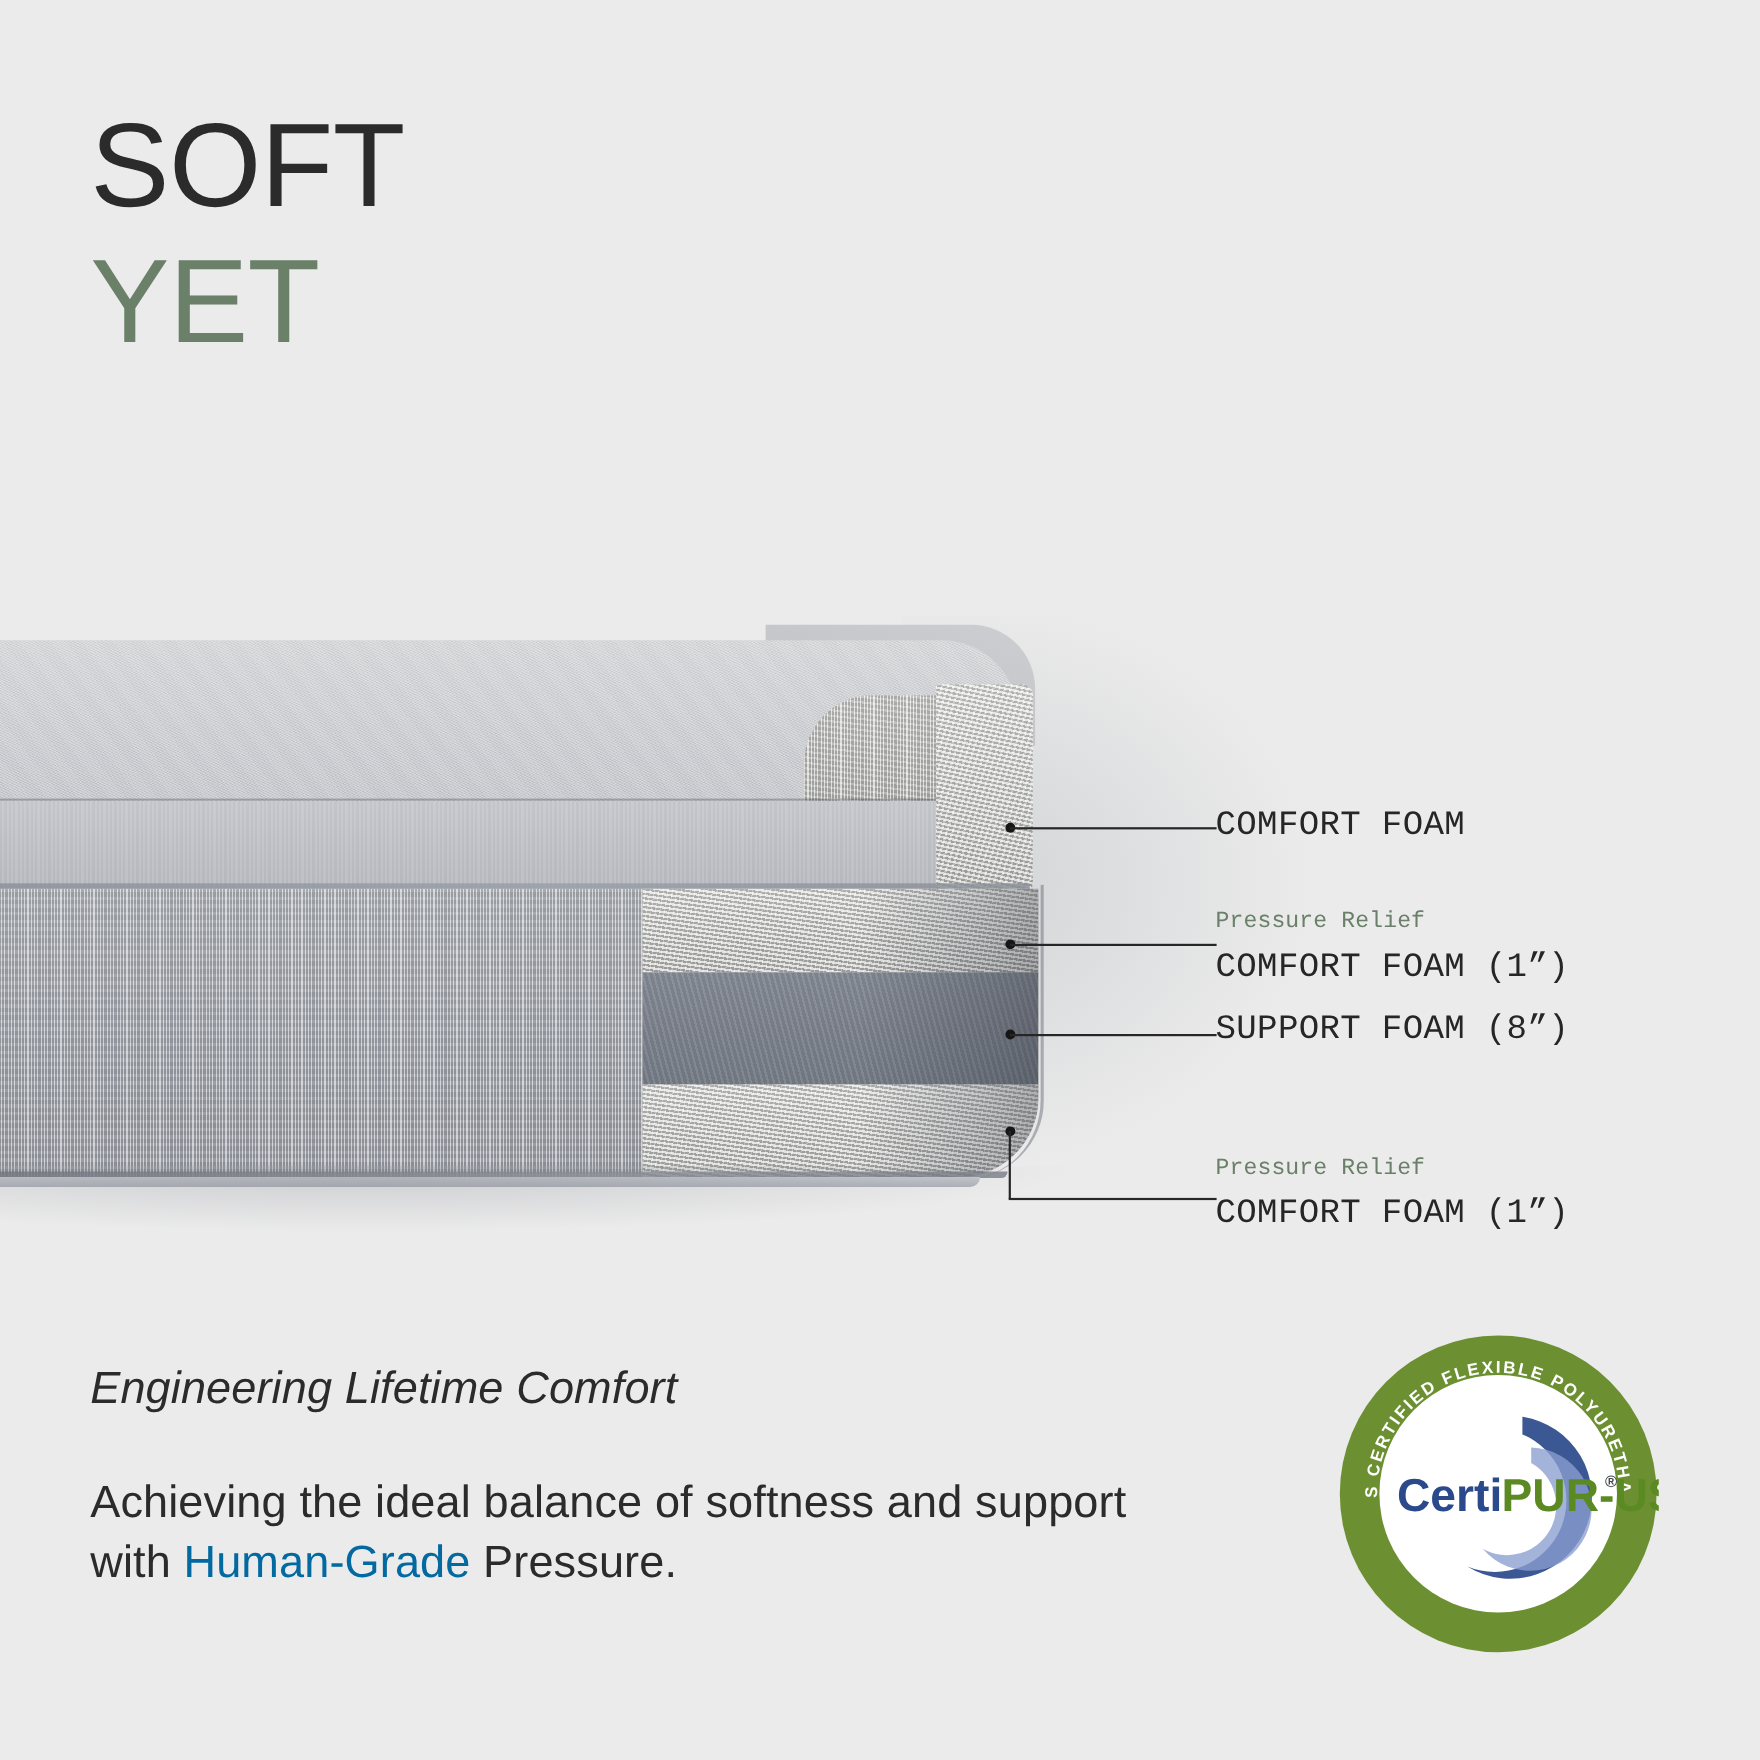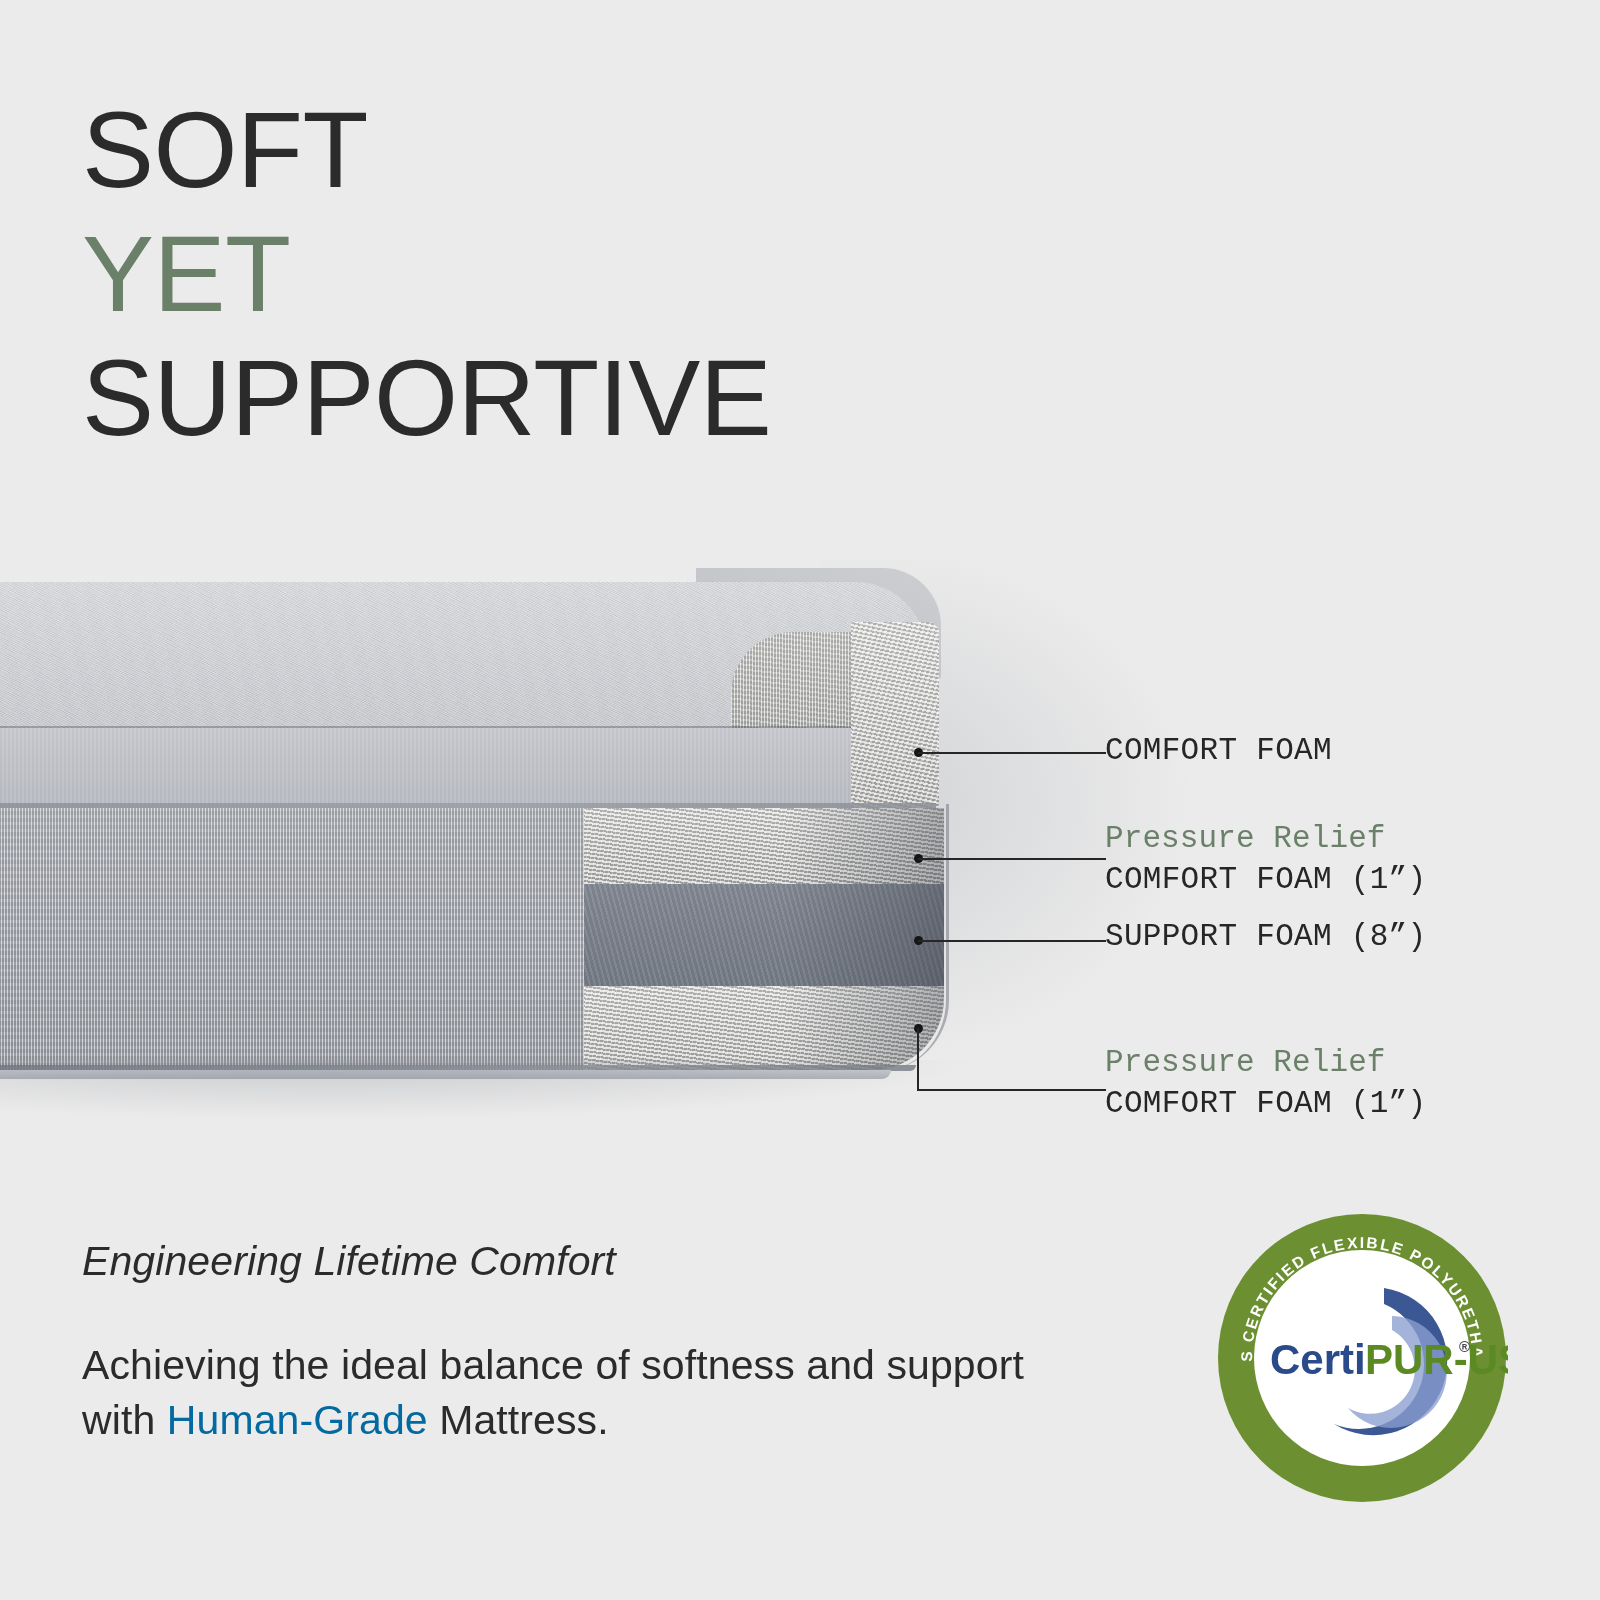--- a/index.html
+++ b/index.html
@@ -169,21 +169,21 @@
   }
   .leader .hline{
     position:absolute;height:1.6px;background:#262626;left:4px;top:0;
   }
   .leader .vline{
     position:absolute;width:1.6px;background:#262626;
   }
 
   .callout{position:absolute;left:1105px;font-family:Liberation Mono, monospace;}
   .callout .sub{
-    display:block;font-size:31px;line-height:41px;color:#6b8069;letter-spacing:.1px;white-space:nowrap;
+    display:block;font-size:21px;line-height:41px;color:#6b8069;letter-spacing:.1px;white-space:nowrap;
   }
   .callout .main{
     display:block;font-size:31px;line-height:41px;color:#262626;letter-spacing:.3px;white-space:nowrap;
   }
 
   
   .foot-title{
     position:absolute;left:82px;top:1236px;
     font-size:41px;line-height:50px;color:#2b2b2b;letter-spacing:.1px;white-space:nowrap;font-style:italic;
   }
@@ -198,21 +198,20 @@
   .badge svg{display:block;width:292px;height:292px;}
 </style>
 </head>
 <body>
 
 <div id="stage">
 
   <div class="headline">
     <span class="hl">SOFT</span>
     <span class="hl accent">YET</span>
-    <span class="hl">SUPPORTIVE</span>
   </div>
 
   <div class="bg-vignette"></div>
   <div class="mattress">
     <div class="topper-round-edge"></div>
     <div class="topper-top"></div>
     <div class="topper-cut"></div>
     <div class="topper-seam"></div>
     <div class="topper-front"></div>
     <div class="topper-cut-face"></div>
@@ -258,21 +257,21 @@
   </div>
   <div class="callout" style="top:916px;">
     <span class="main">SUPPORT FOAM (8”)</span>
   </div>
   <div class="callout" style="top:1042px;">
     <span class="sub">Pressure Relief</span>
     <span class="main">COMFORT FOAM (1”)</span>
   </div>
 
   <div class="foot-title">Engineering Lifetime Comfort</div>
-  <div class="foot-body"><span>Achieving the ideal balance of softness and support with </span><span class="hg">Human-Grade</span><span> Mattress.</span></div>
+  <div class="foot-body"><span>Achieving the ideal balance of softness and support with </span><span class="hg">Human-Grade</span><span> Pressure.</span></div>
 
   <div class="badge">
     <svg viewBox="0 0 292 292" xmlns="http://www.w3.org/2000/svg">
       <defs>
         <path id="arcTop" d="M 36,146 A 110,110 0 0 1 256,146"></path>
         <path id="arcBot" d="M 45,146 A 101,101 0 0 0 247,146"></path>
       </defs>
       <circle cx="146" cy="146" r="144" fill="#6c9031"></circle>
       <circle cx="146" cy="146" r="108" fill="#ffffff"></circle>
 

